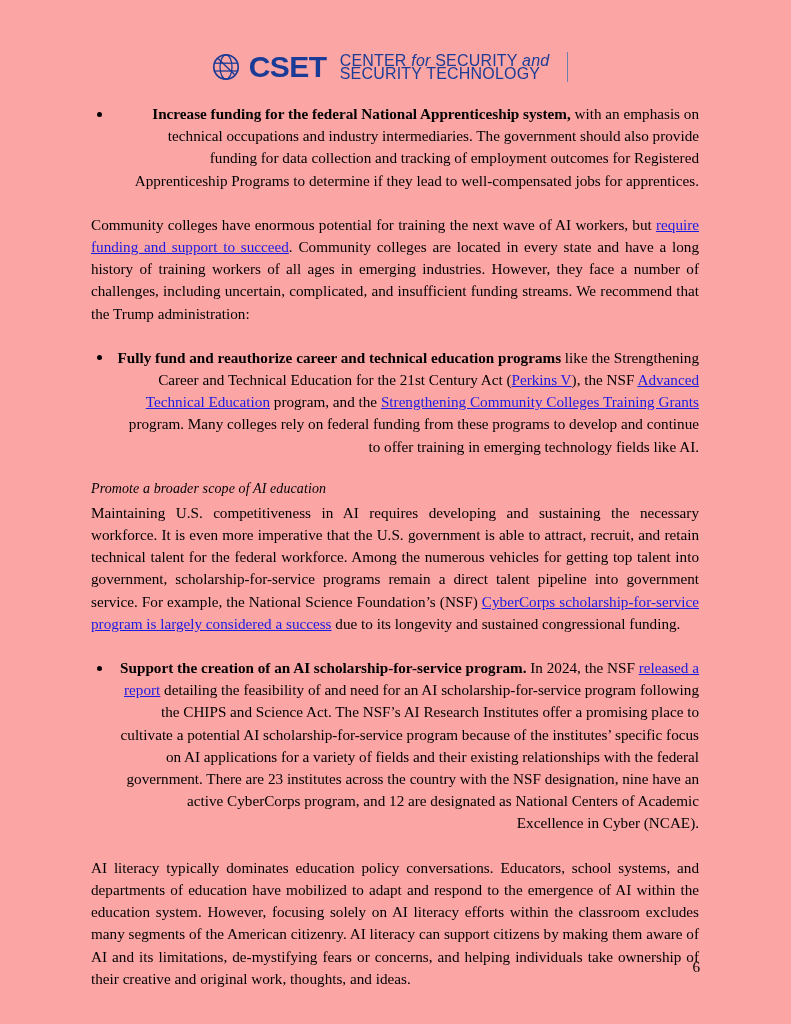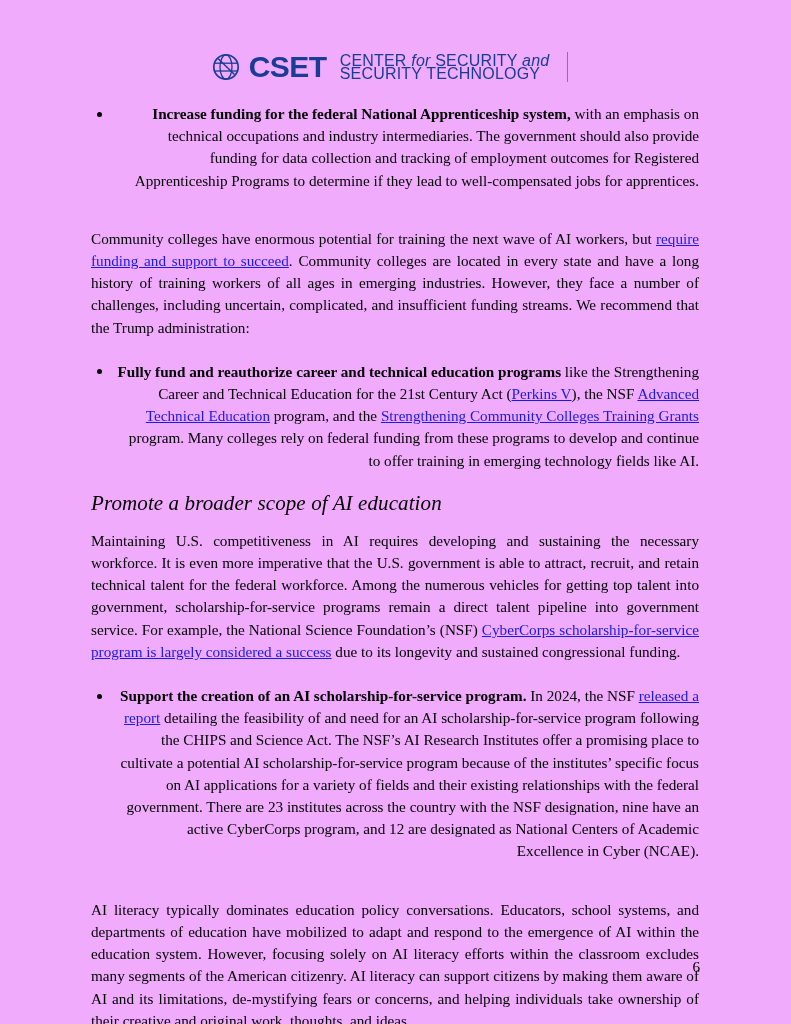--- a/index.html
+++ b/index.html
@@ -14,21 +14,21 @@
     color: #000000;
     position: relative;
     overflow: hidden;
   }
 
   .page {
     position: absolute;
     left: 0; top: 0;
     width: 791px;
     height: 1024px;
-    background: #f0abfc;
+    background: #fca5a5;
     text-decoration: underline;
   }
 
   
   .header {
     position: absolute;
     left: 0;
     top: 52px;
     width: 791px;
     display: flex;
@@ -88,21 +88,21 @@
   .content {
     position: absolute;
     left: 91px;
     top: 103px;
     width: 608px;
     font-size: 15.2px;
     line-height: 22.2px;
   }
 
   p.para {
-    margin: 14px 0 0 0;
+    margin: 0 0 0 0;
     text-align: justify;
     text-justify: inter-word;
   }
   .spacer-md { height: 18px; }
   .spacer-lg { height: 22px; }
 
   ul.bullets {
     list-style: none;
     margin: 0;
     padding: 0;
@@ -123,21 +123,21 @@
     border-radius: 50%;
   }
   b, .bold { font-weight: bold; }
 
   a.link, .link {
     color: #1a1ae0;
     text-decoration: underline;
   }
 
   h2.section-heading {
-    font-size: 21px;
+    font-size: 14px;
     font-style: italic;
     font-weight: normal;
     margin: 0;
     padding: 0;
     line-height: 26px;
     letter-spacing: 0.1px;
   }
 
   .justified { text-align: justify; text-justify: inter-word; }
 

